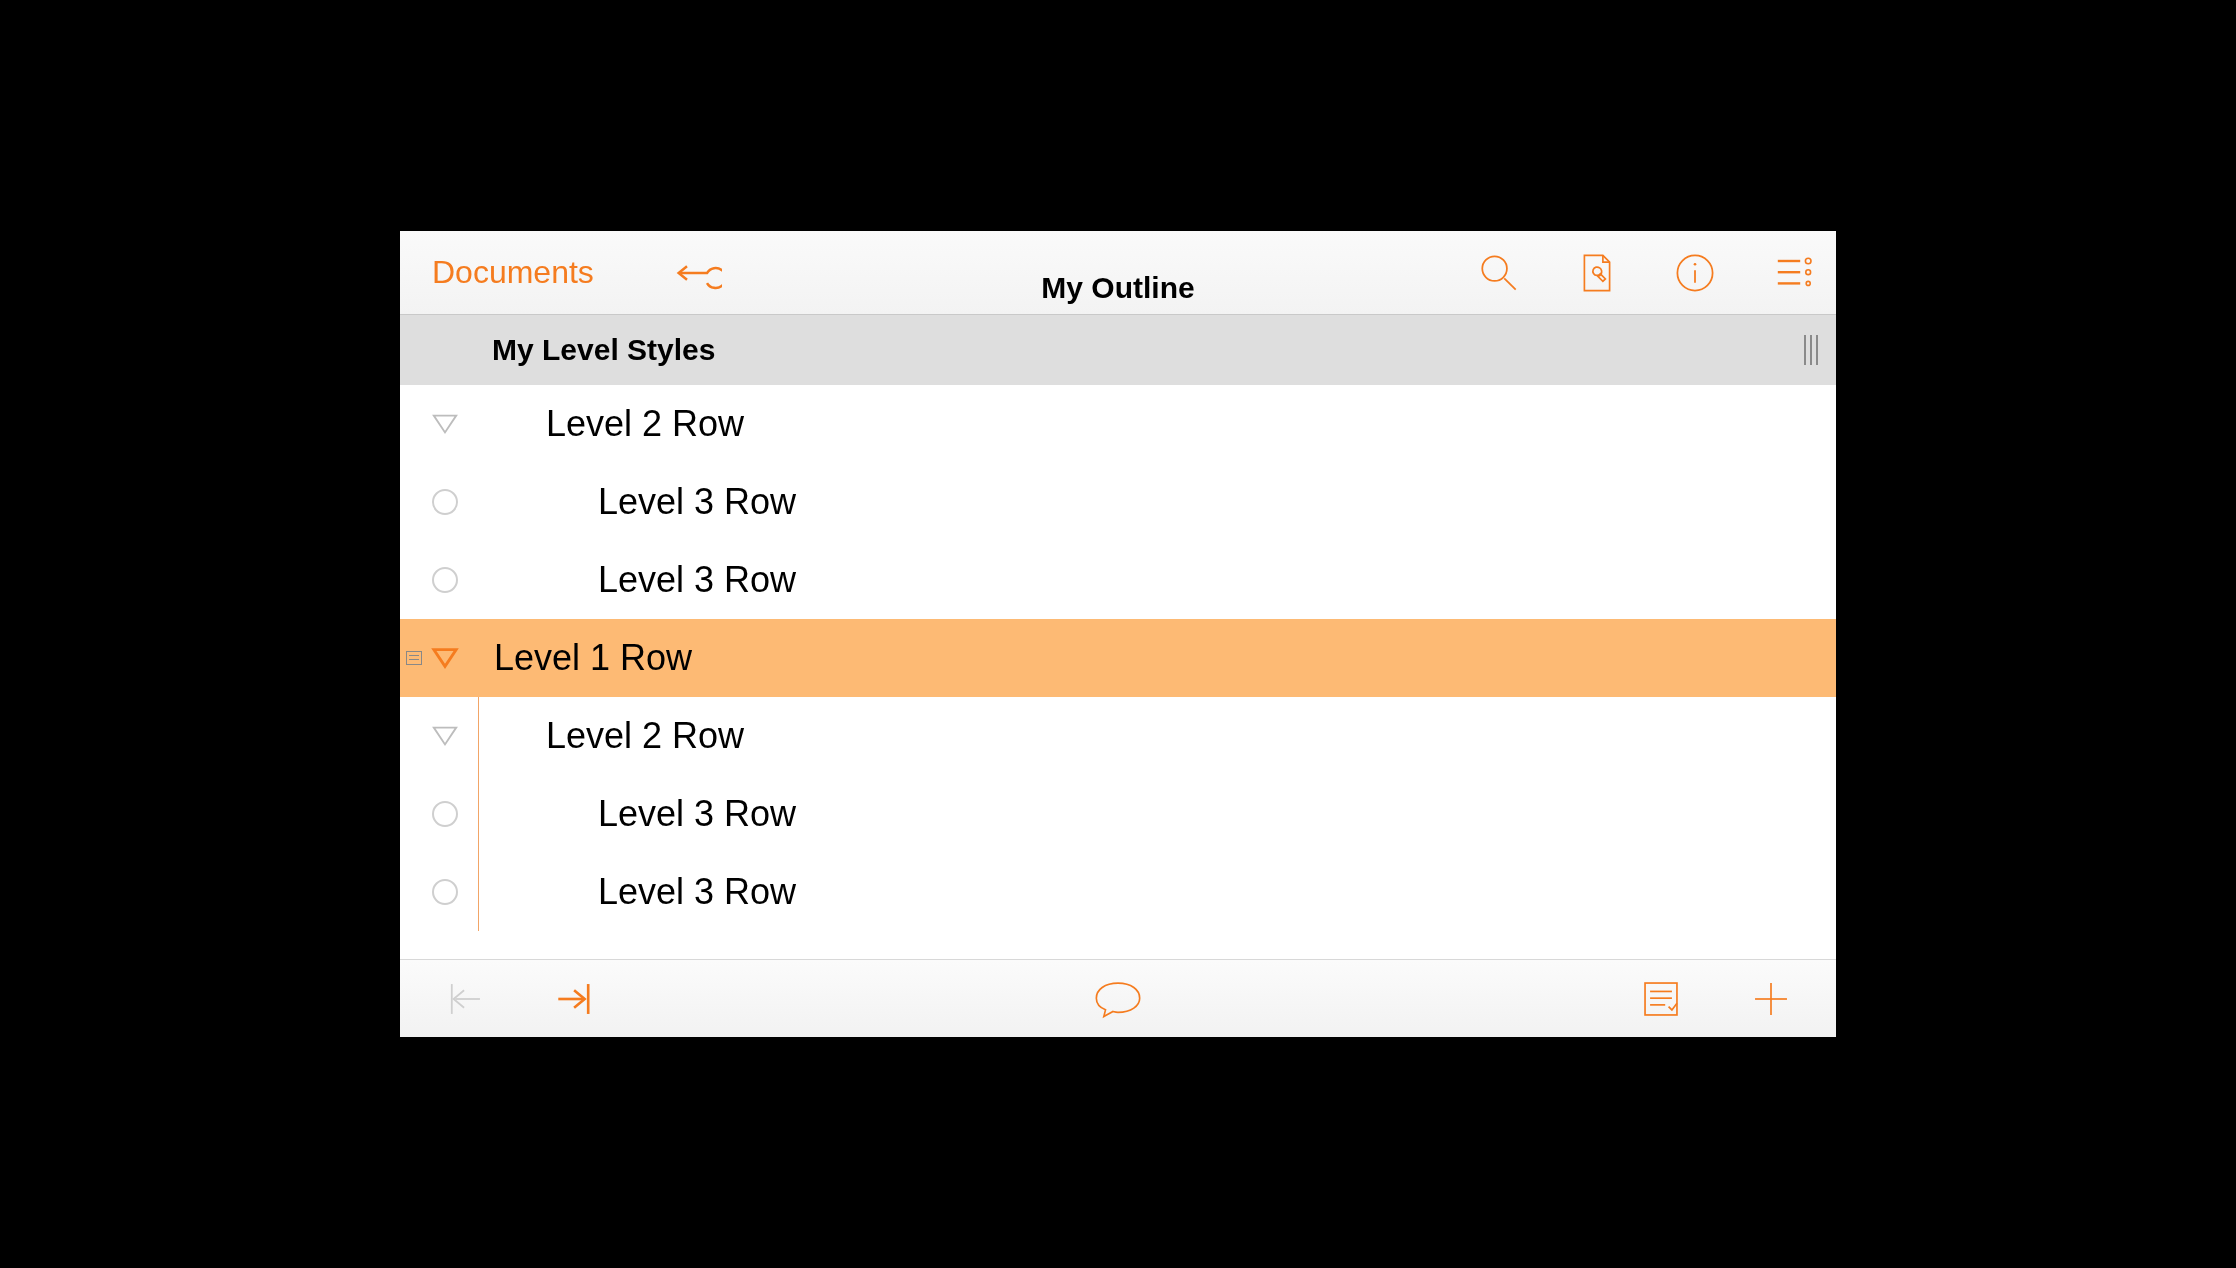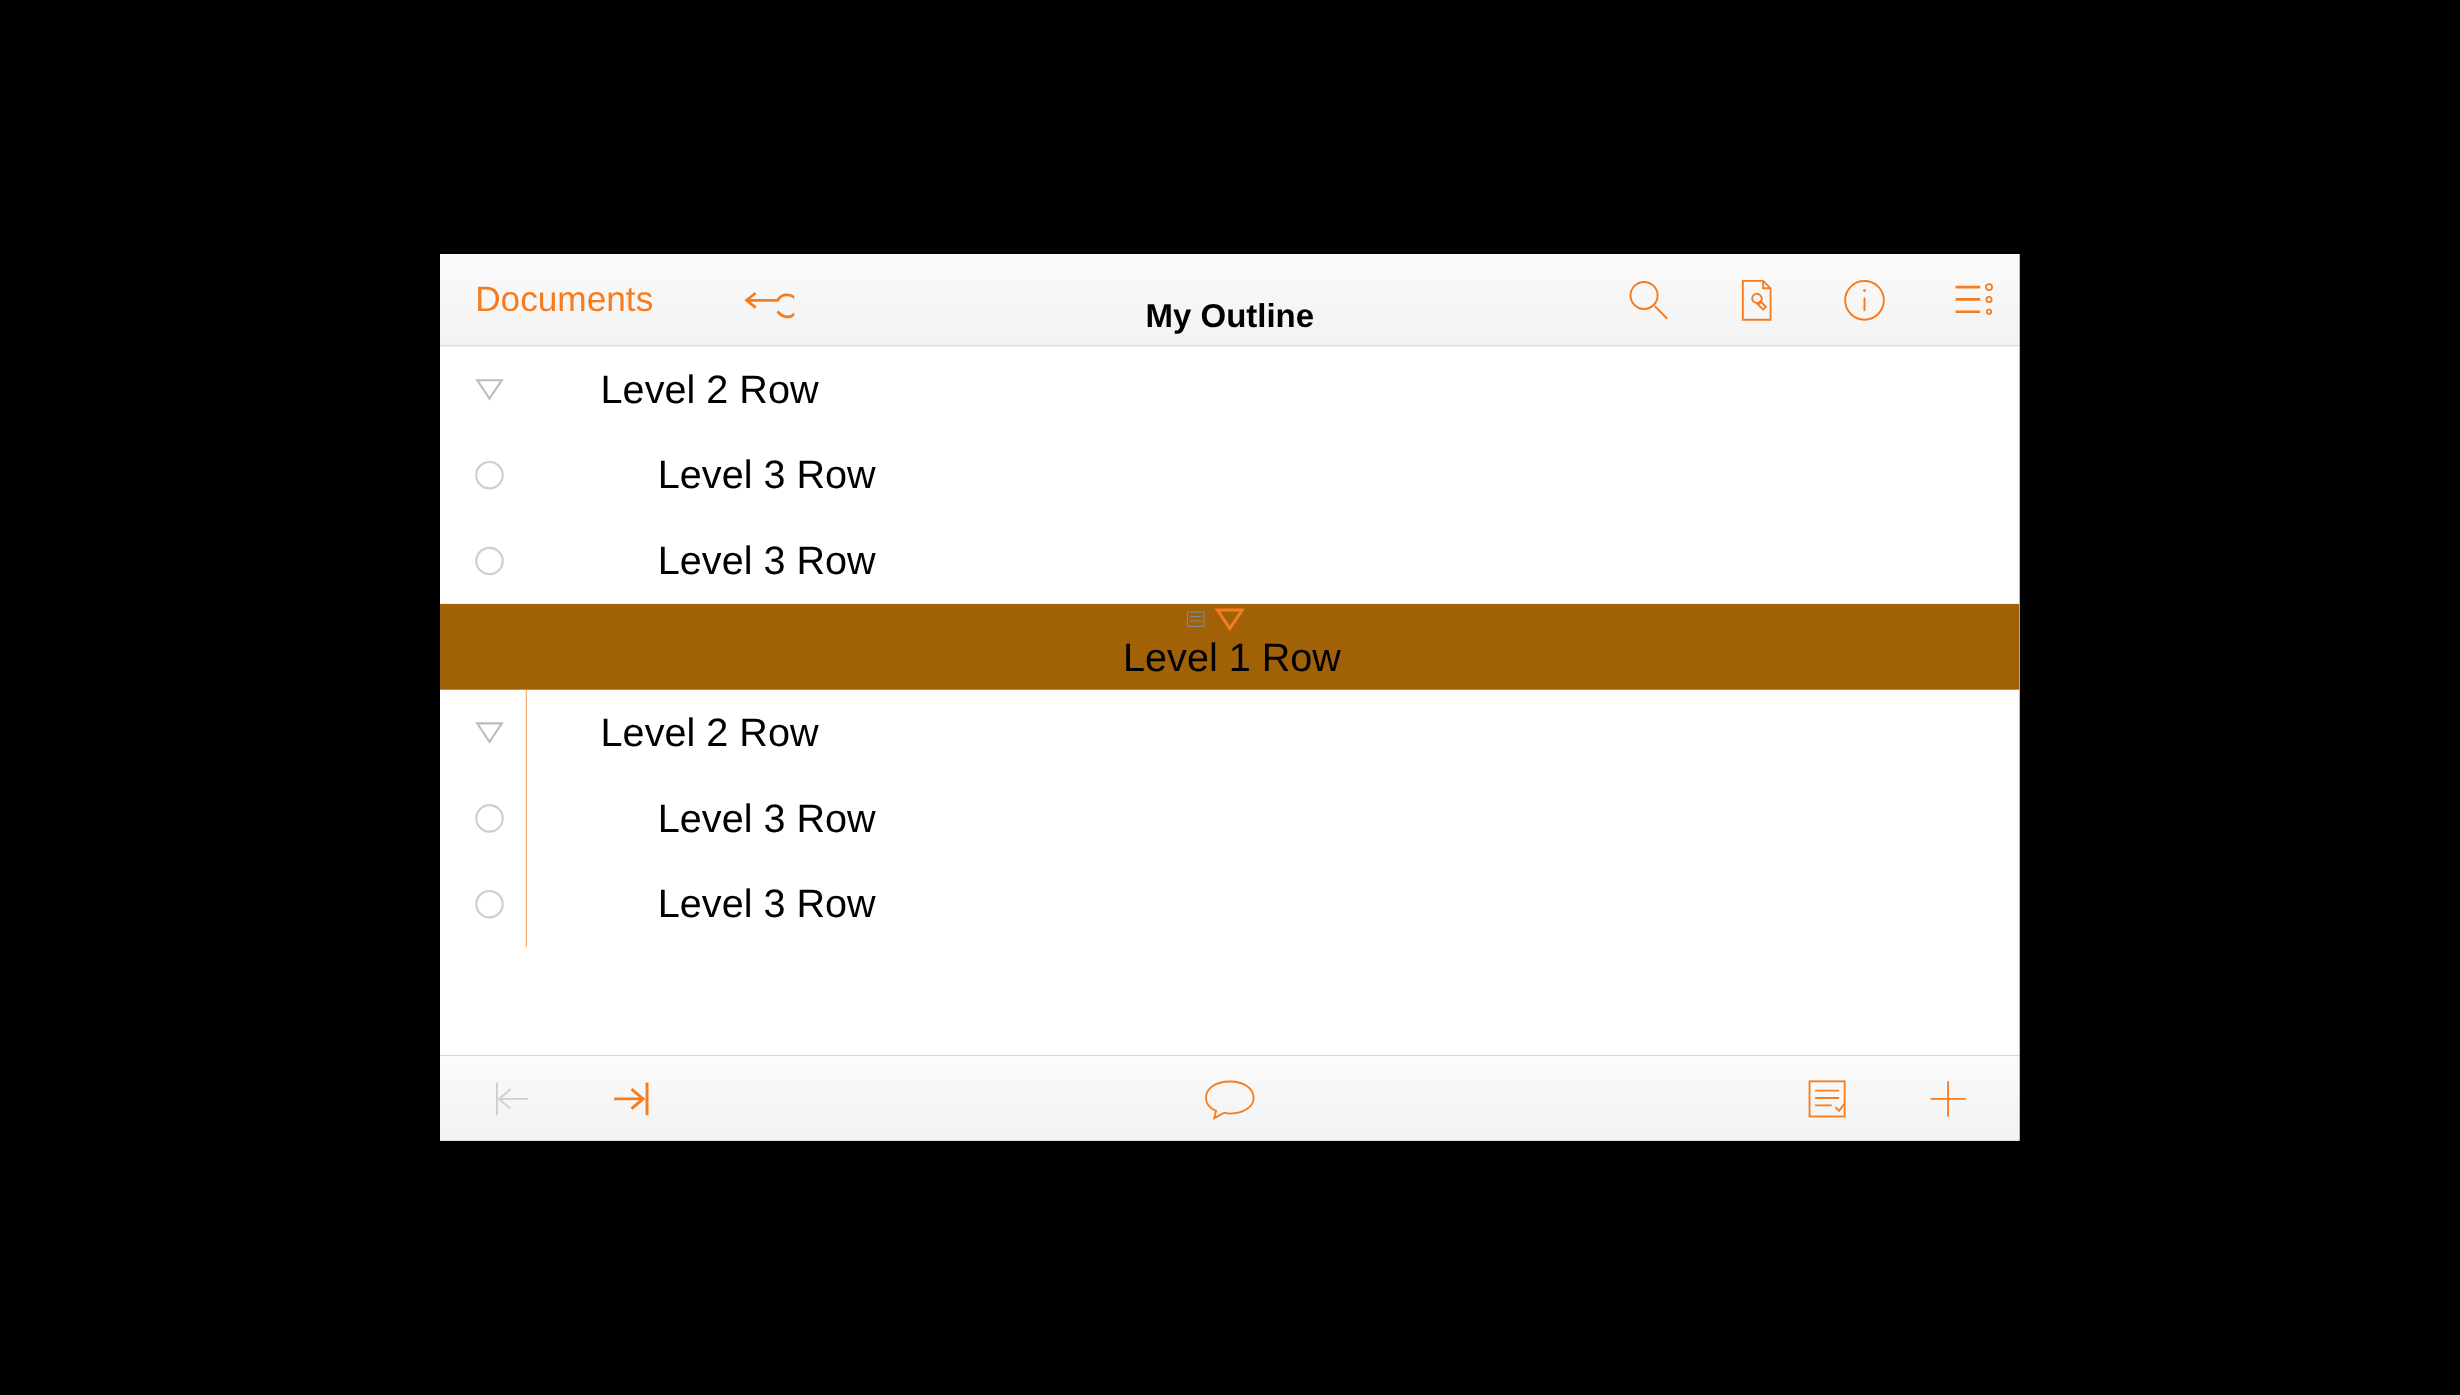--- a/index.html
+++ b/index.html
@@ -95,22 +95,21 @@
   }
   .row {
     height: 78px;
     display: flex;
     align-items: center;
     font-size: 36px;
     color: #000;
     position: relative;
   }
   .row.selected {
-    background: #a16207;
-    flex-direction: column;
+    background: #fdba74;
   }
   .row .gutter {
     width: 90px;
     display: flex;
     align-items: center;
     justify-content: center;
     flex-shrink: 0;
     position: relative;
   }
   .row .note-indicator {
@@ -223,20 +222,28 @@
           <line x1="6" y1="24" x2="34" y2="24" stroke-width="3"></line>
           <line x1="6" y1="38" x2="34" y2="38" stroke-width="3"></line>
           <circle cx="44" cy="10" r="3.5"></circle>
           <circle cx="44" cy="24" r="3"></circle>
           <circle cx="44" cy="38" r="2.5"></circle>
         </svg>
       </span>
     </div>
   </div>
 
+  <div class="section-header">
+    <span>My Level Styles</span>
+    <span class="drag-handle">
+      <span></span>
+        <span></span>
+        <span></span>
+    </span>
+  </div>
 
   <div class="outline" id="outline">
       <div class="row lvl2">
         <div class="gutter">
           <span class="handle triangle">
             <svg viewBox="0 0 30 26" width="30" height="26">
               <path d="M3 4 L27 4 L15 22 Z" stroke="#bdbdbd" stroke-width="2" fill="none"></path>
             </svg>
           </span>
         </div>

